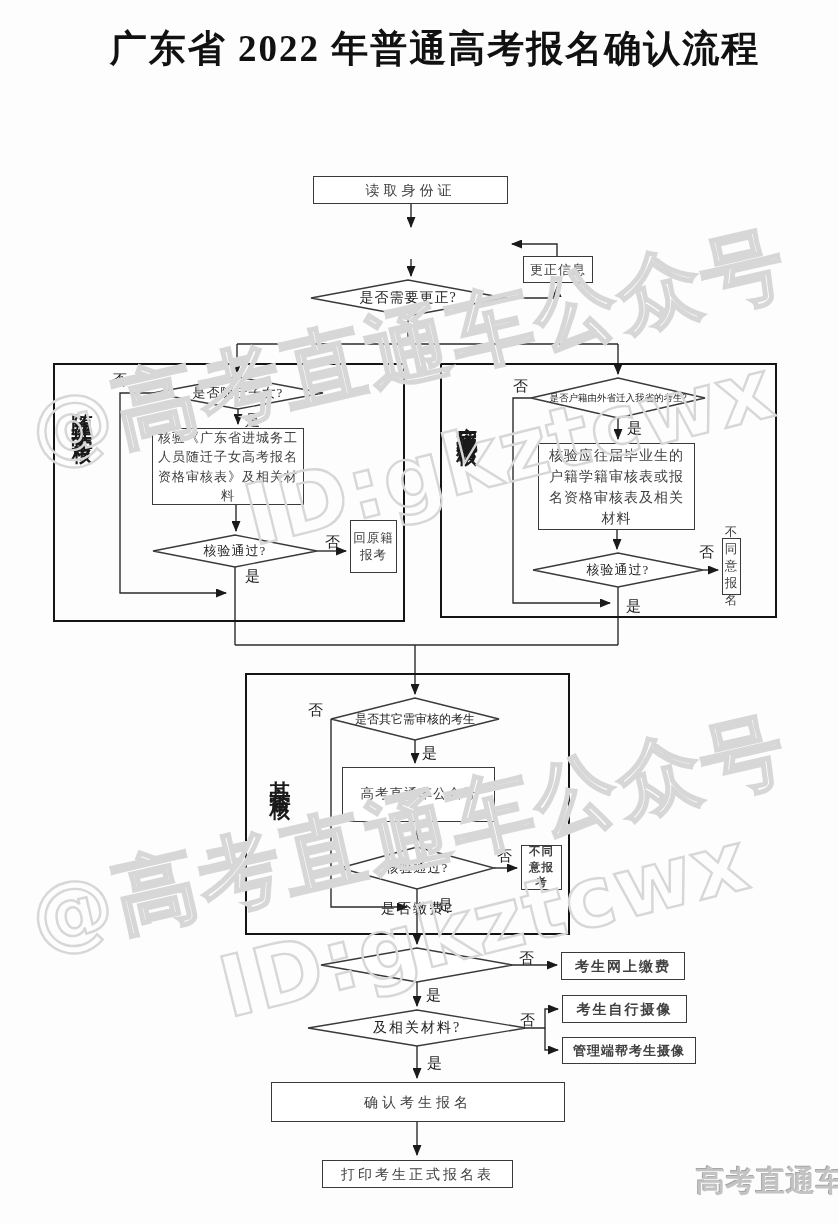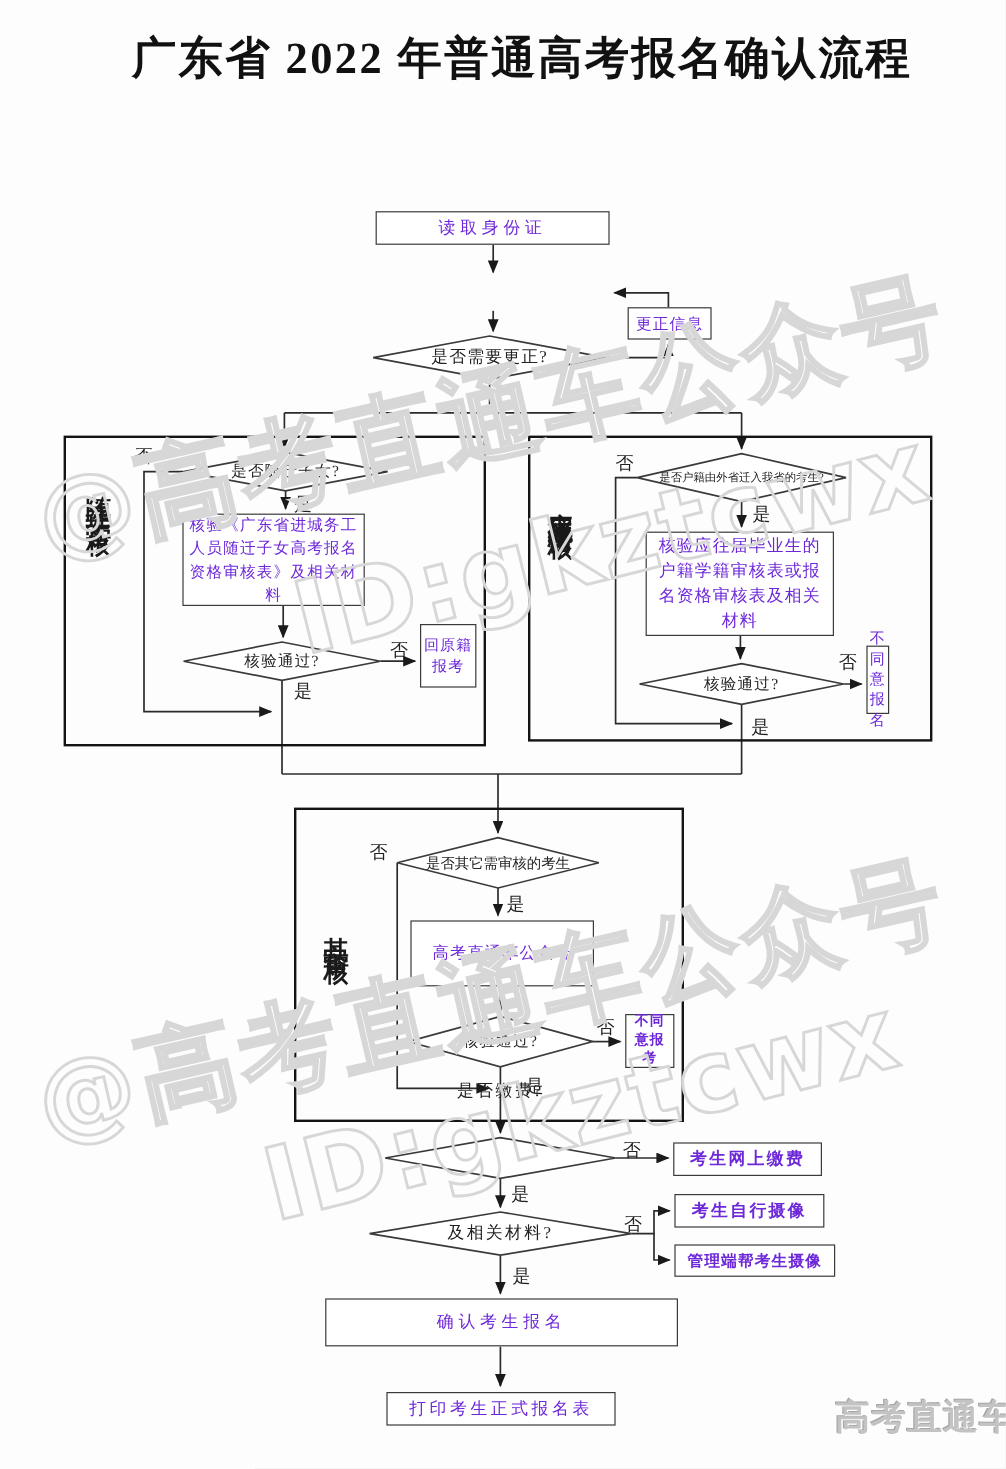--- a/index.html
+++ b/index.html
@@ -10,21 +10,21 @@
   }
   #page-title{
     position:absolute;left:0;top:24px;width:100%;text-align:center;
     font-size:37px;font-weight:700;letter-spacing:2px;color:#111;
   }
   svg.lines{position:absolute;left:0;top:0;z-index:1;}
   .node{
     position:absolute;z-index:2;box-sizing:border-box;
     border:1.4px solid #3a3a3a;background:#fff;
     display:flex;align-items:center;justify-content:center;text-align:center;
-    font-size:14px;letter-spacing:2px;line-height:1.5;color:#6d28d9;
+    font-size:14px;letter-spacing:2px;line-height:1.5;color:#404040;
   }
   .node.small{font-size:12.5px;letter-spacing:1px;line-height:1.35;padding:1px;}
   .node.wrap{font-size:13px;letter-spacing:1px;padding:3px;}
   .dtext{
     position:absolute;z-index:3;display:flex;align-items:center;justify-content:center;
     text-align:center;font-size:13px;letter-spacing:1px;color:#222;white-space:nowrap;
   }
   .secbox{
     position:absolute;z-index:2;box-sizing:border-box;
     border:2.6px solid #141414;background:transparent;

